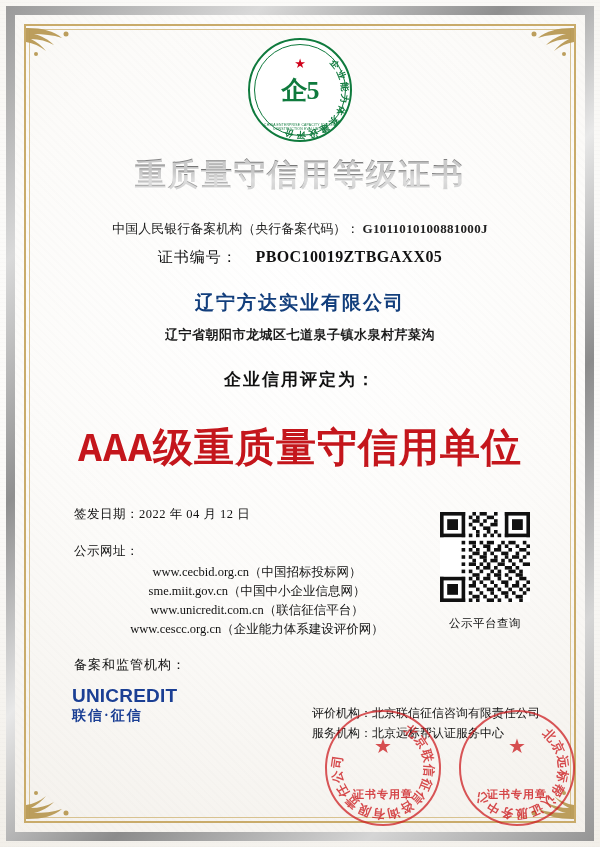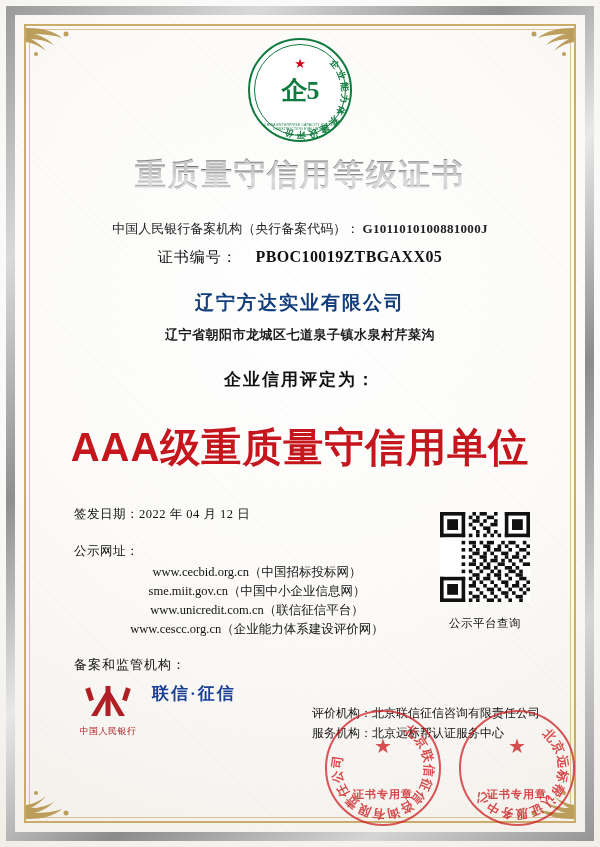--- a/index.html
+++ b/index.html
@@ -219,21 +219,21 @@
     font-size: 17px;
     letter-spacing: 2px;
     color: #111;
   }
 
   .rating-value {
     position: absolute;
     left: 0; right: 0;
     top: 388px;
     text-align: center;
-    font-family: Liberation Sans, sans-serif;
+    font-family: Liberation Mono, monospace;
     font-weight: bold;
     font-size: 40px;
     letter-spacing: 1px;
     color: #c4161c;
     text-shadow: 0 1px 0 rgba(255,255,255,0.5);
   }
 
   
   .details {
     position: absolute;
@@ -322,21 +322,21 @@
     font-family: "Liberation Sans", sans-serif;
     font-weight: bold;
     font-size: 19px;
     color: #1b3f94;
     letter-spacing: 0.2px;
     line-height: 22px;
   }
   .uc-cn {
     font-family: "Liberation Serif", serif;
     font-weight: bold;
-    font-size: 17px;
+    font-size: 14px;
     color: #1b3f94;
     letter-spacing: 2px;
     line-height: 17px;
   }
 
   .agency-lines {
     position: absolute;
     left: 280px;
     top: 672px;
     width: 270px;
@@ -645,35 +645,22 @@
           <rect x="19" y="24" width="1" height="1"></rect>
             <rect x="22" y="24" width="1" height="1"></rect>
         </g>
       </svg>
       <div class="qr-caption">公示平台查询</div>
     </div>
 
     <div class="footer-label">备案和监管机构：</div>
 
     <div class="logos">
-      <div class="pboc-logo">
-        <div class="pboc-mark">
-          <svg viewBox="0 0 54 40">
-            <g fill="#b01f24">
-              <rect x="24.5" y="4" width="5" height="30"></rect>
-              <path d="M24.5 10 L10 34 L16 34 L27 14 Z"></path>
-              <path d="M29.5 10 L44 34 L38 34 L27 14 Z"></path>
-              <rect x="6" y="6" width="5" height="13" transform="rotate(-18 8 12)"></rect>
-              <rect x="43" y="6" width="5" height="13" transform="rotate(18 46 12)"></rect>
-            </g>
-          </svg>
-        </div>
-        <div class="pboc-name">中国人民银行</div>
-      </div>
       <div class="unicredit">
+        <div class="uc-en">UNICREDIT</div>
         <div class="uc-cn">联信·征信</div>
       </div>
     </div>
 
     <div class="agency-lines">
       <div>评价机构：北京联信征信咨询有限责任公司</div>
       <div>服务机构：北京远标帮认证服务中心</div>
     </div>
 
     <div class="stamp stamp-1">

